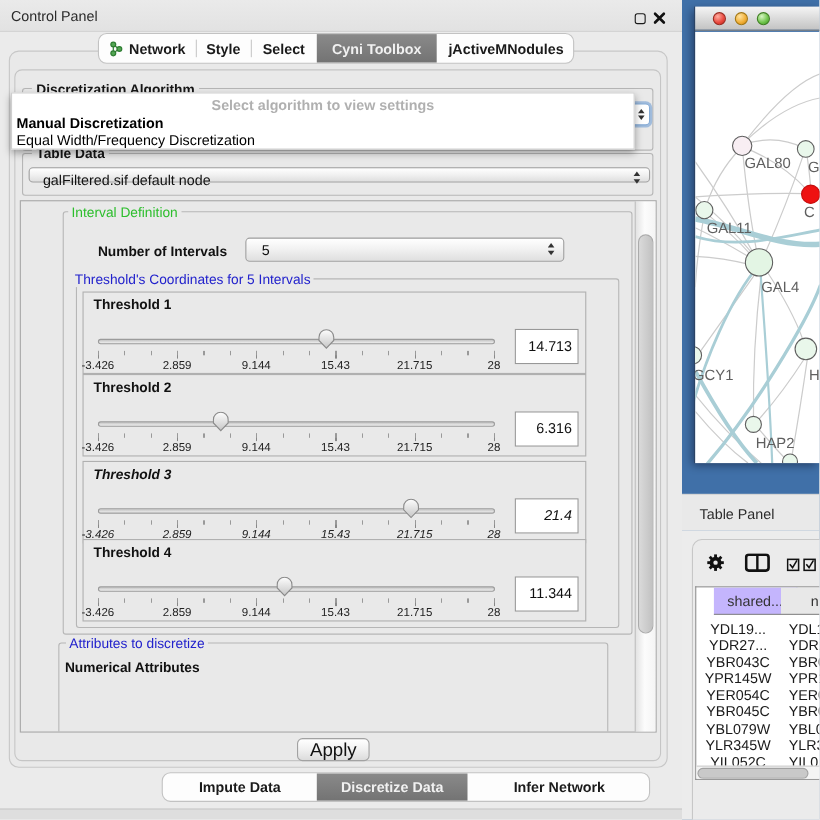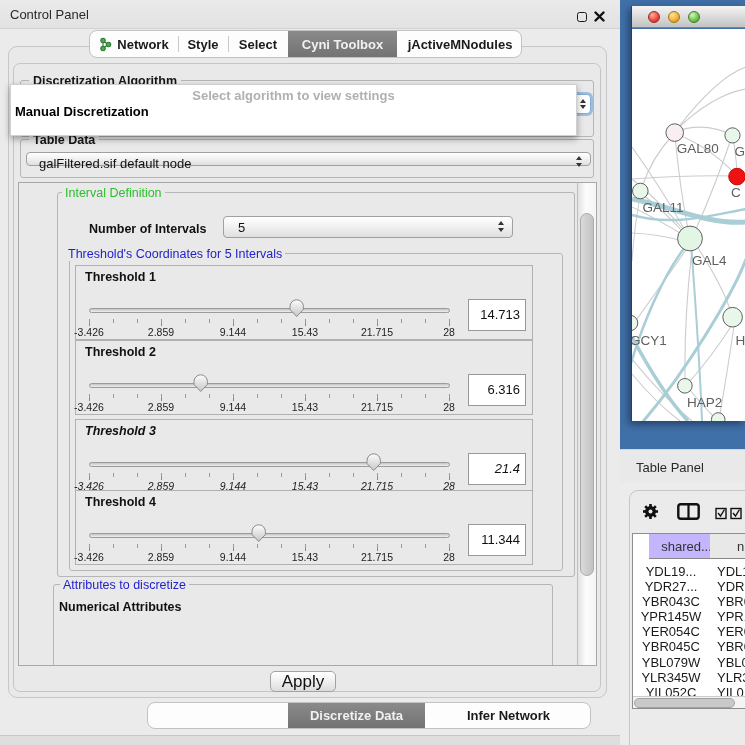--- a/index.html
+++ b/index.html
@@ -68,20 +68,21 @@
   <div class="abs" style="left:29px;top:133px;background:#E9E9E9;padding:0 4px;font-size:12.5px;font-weight:bold;color:#161616;">Table Data</div>
   <div class="combo" style="left:26px;top:152px;width:565px;height:14px;">
     <div class="abs" style="left:12px;top:2px;line-height:17px;">galFiltered.sif default node</div>
     <div class="tri-u" style="right:8px;top:3px;"></div>
     <div class="tri-d" style="right:8px;top:10px;"></div>
   </div>
 
   <div class="abs" style="left:10px;top:84px;width:567px;height:52px;background:#FFF;border:1px solid #CFCFCF;box-shadow:0 3px 7px rgba(0,0,0,0.35);z-index:40;">
     <div class="abs" style="left:0;top:3px;width:100%;text-align:center;font-size:13px;font-weight:600;color:#B0B0B0;">Select algorithm to view settings</div>
     <div class="abs" style="left:4px;top:19px;font-size:13px;font-weight:bold;color:#000;">Manual Discretization</div>
+    <div class="abs" style="left:4px;top:35px;font-size:13px;color:#000;">Equal Width/Frequency Discretization</div>
   </div>
 
   <div class="abs" style="left:18px;top:182px;width:579px;height:484px;border:1px solid #A8A8A8;background:#E9E9E9;overflow:hidden;">
     <div class="abs" style="left:0;top:0;width:558px;height:484px;overflow:hidden;">
 
       <div class="grp" style="left:38px;top:9px;width:518px;height:385px;"></div>
       <div class="abs" style="left:43px;top:3px;background:#E9E9E9;padding:0 3px;font-size:12.5px;color:#2DBE2D;">Interval Definition</div>
 
       <div class="abs" style="left:70px;top:39px;font-size:12.5px;font-weight:bold;color:#111;">Number of Intervals</div>
       <div class="combo" style="left:204px;top:33px;width:290px;height:22px;">
@@ -187,20 +188,21 @@
       <div class="abs" style="left:40px;top:417px;font-size:12.5px;font-weight:bold;color:#111;">Numerical Attributes</div>
     </div>
 
     <div class="abs" style="left:558px;top:0;width:19px;height:484px;background:linear-gradient(90deg,#E3E3E3,#FCFCFC 45%,#F4F4F4);border-left:1px solid #BDBDBD;"></div>
     <div class="abs" style="left:560.5px;top:30px;width:14px;height:363px;background:linear-gradient(90deg,#DADADA,#C2C2C2);border:1px solid #ABABAB;border-radius:7px;"></div>
   </div>
 
   <div class="abs" style="left:270px;top:671px;width:66px;height:21px;background:linear-gradient(#FFFFFF,#F0F0F0 50%,#DCDCDC);border:1px solid #A2A2A2;border-radius:5px;text-align:center;font-size:17px;line-height:19px;color:#111;">Apply</div>
 
   <div class="abs" style="left:147px;top:702px;width:444px;height:27px;background:#FDFDFD;border:1px solid #C2C2C2;border-radius:8px;overflow:hidden;">
+    <div class="tabseg" style="left:0;width:140px;font-weight:600;">Impute Data</div>
     <div class="tabseg" style="left:140px;width:137px;background:linear-gradient(#8A8A8A,#737373);color:#F1F1F1;font-weight:600;">Discretize Data</div>
     <div class="tabseg" style="left:277px;width:167px;font-weight:600;">Infer Network</div>
   </div>
 
   <div class="abs" style="left:0;top:735px;width:620px;height:10px;background:#DEDEDE;border-top:1px solid #C8C8C8;"></div>
 </div>
 
 <div class="abs" style="left:620px;top:0;width:125px;height:745px;background:#406DA6;background:#4070A8;">
 
   <div class="abs" style="left:11px;top:6px;width:114px;height:415px;border-left:1px solid #2B3F5C;box-shadow:-2px 3px 8px rgba(0,0,20,0.45);">

